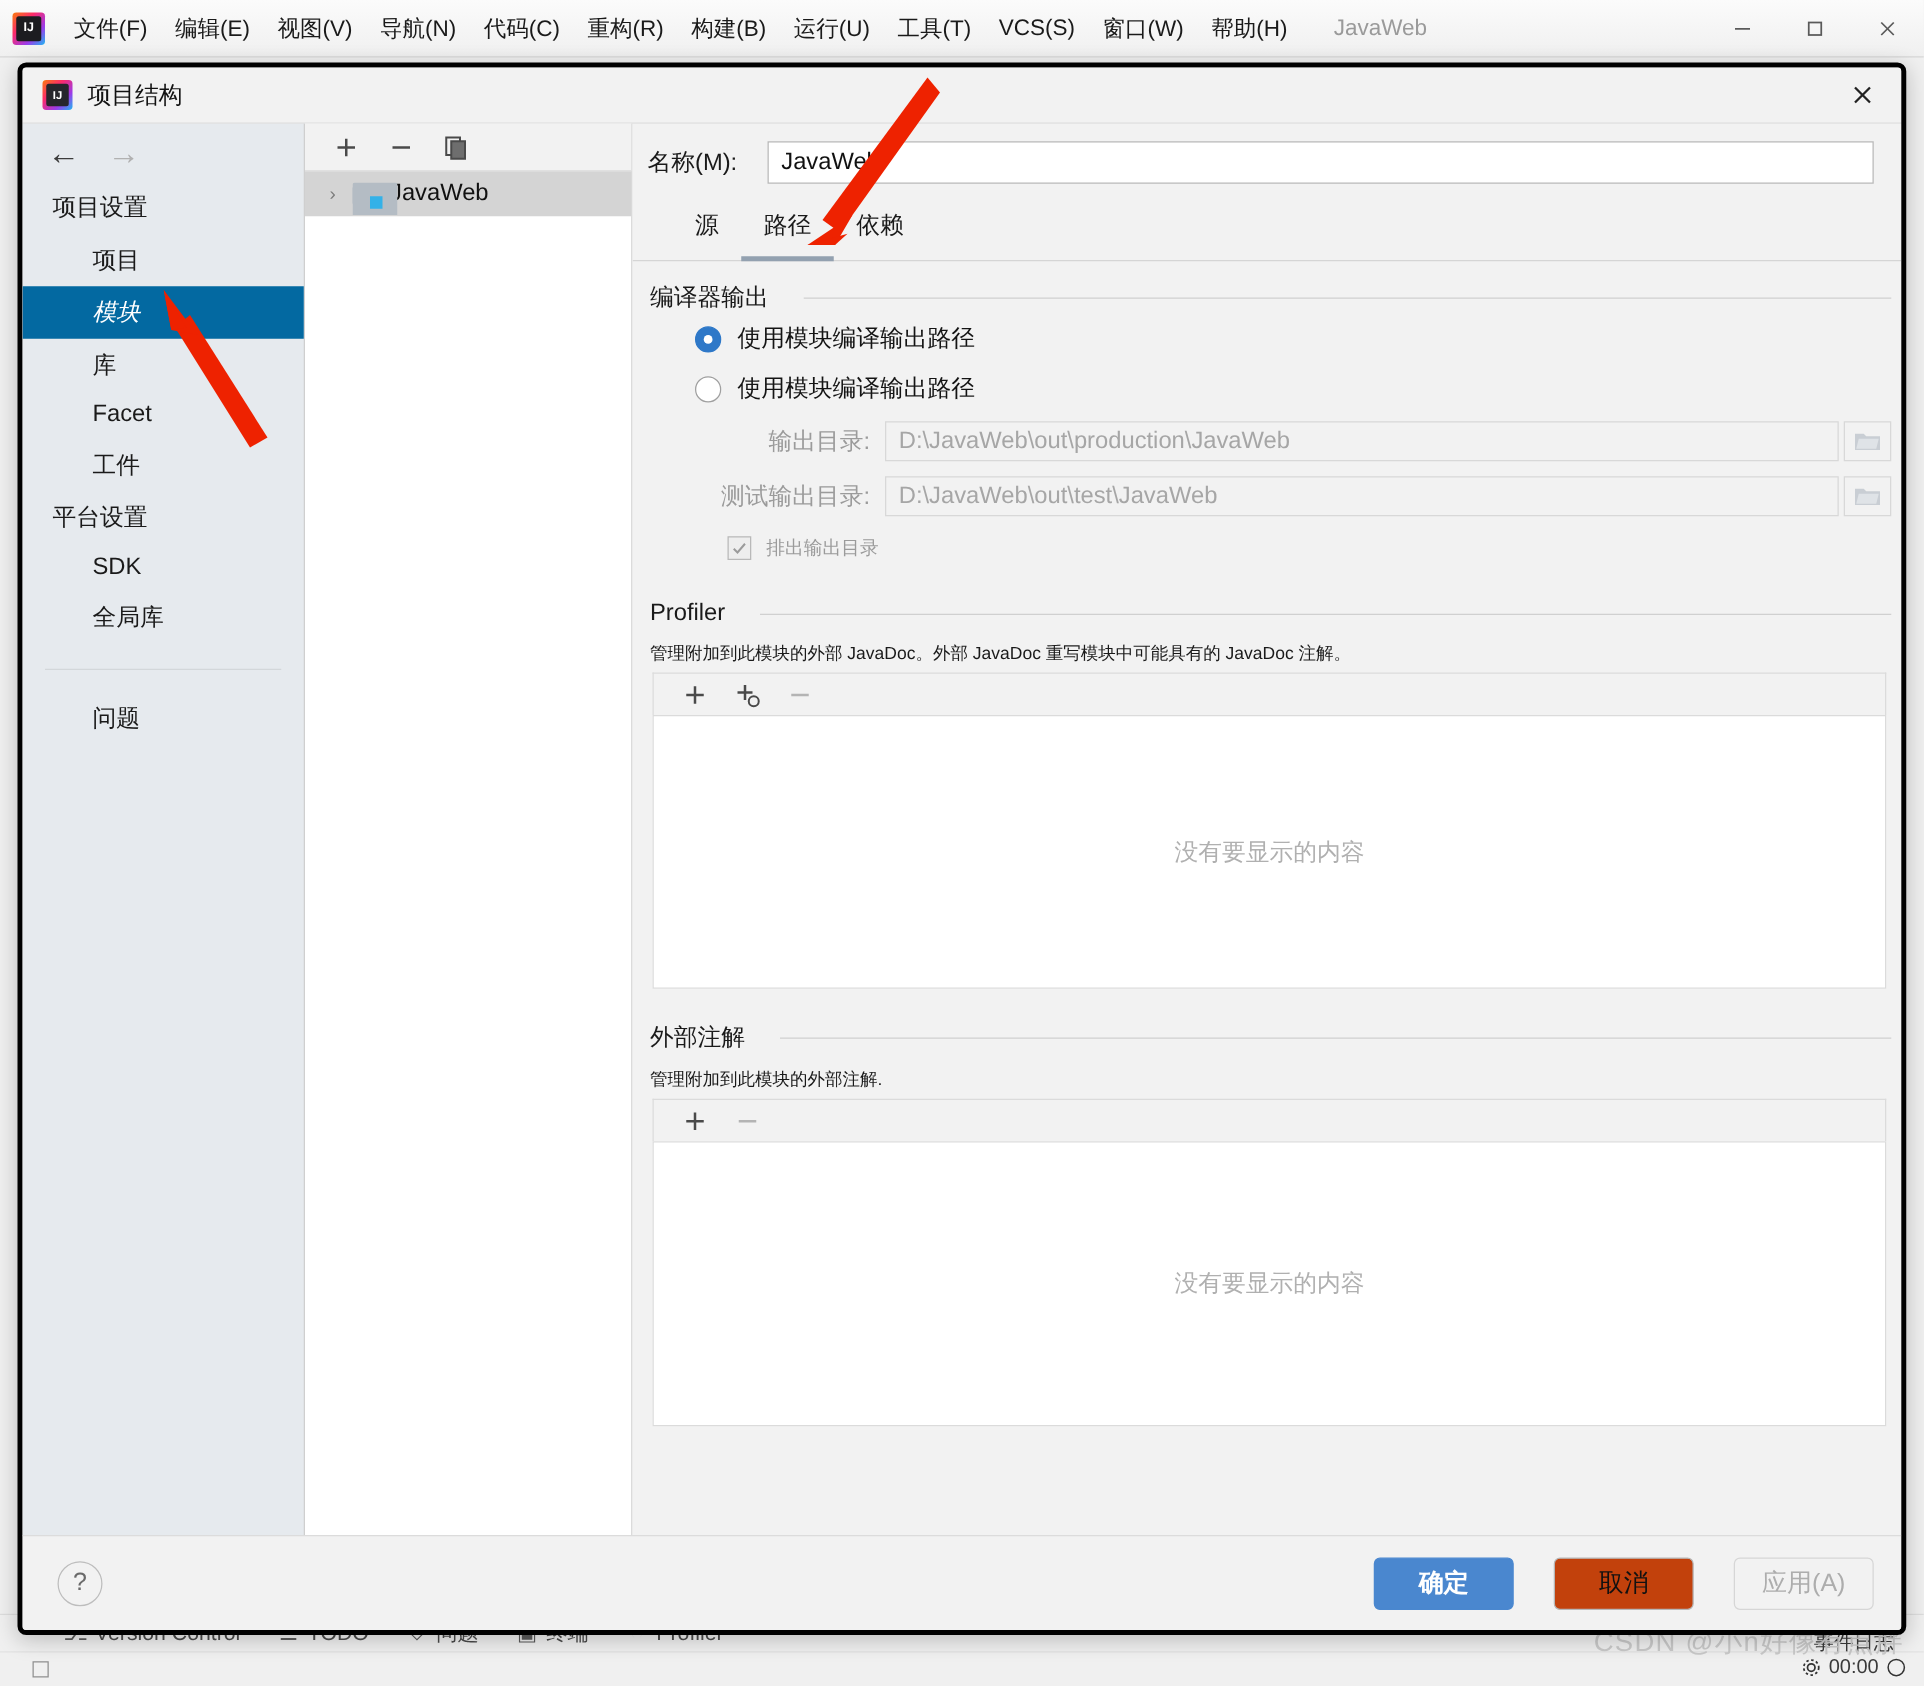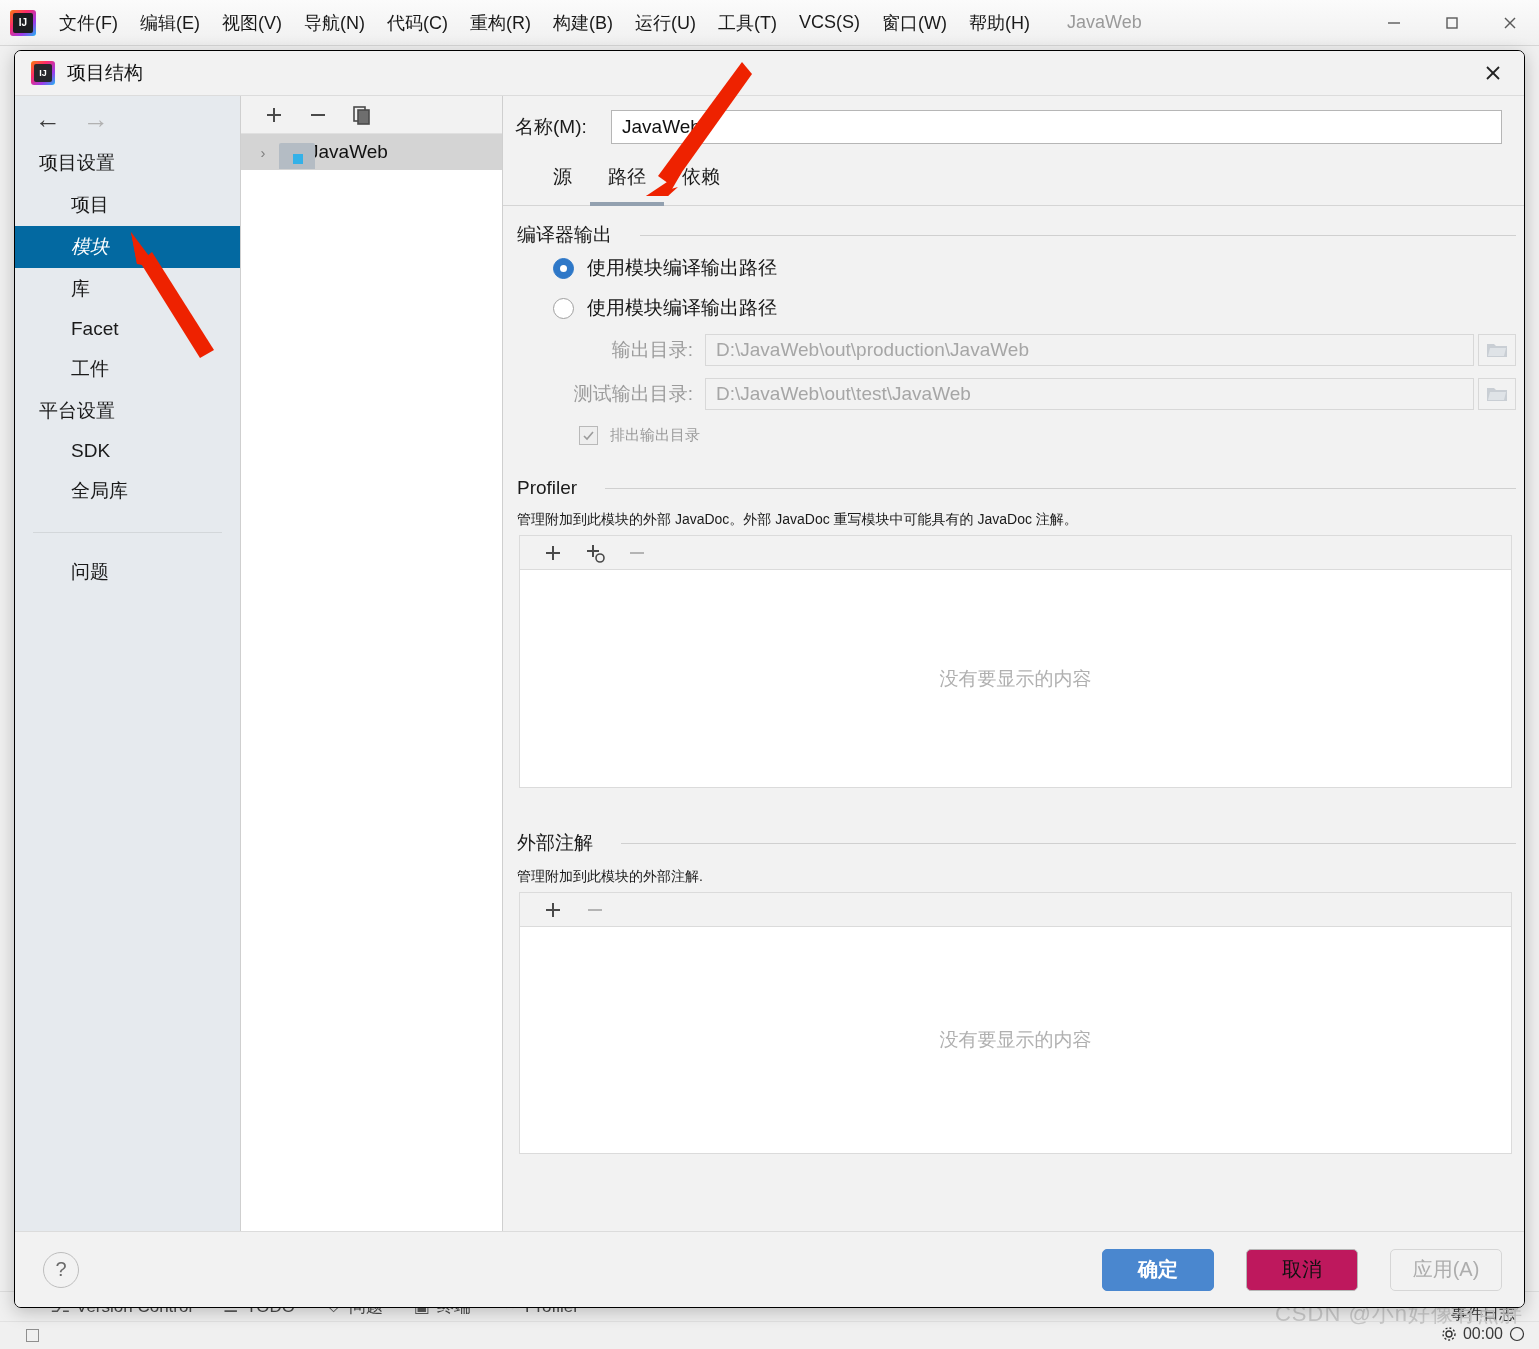--- a/index.html
+++ b/index.html
@@ -85,21 +85,21 @@
     white-space: nowrap; pointer-events: none;
     letter-spacing: 1px;
   }
 
   
   #dialog {
     position: absolute;
     left: 14px; top: 50px;
     width: 1511px; height: 1258px;
     background: #f2f2f2;
-    border: 1px solid #000000;
+    border: 4px solid #000000;
     border-radius: 7px;
     box-shadow: 0 4px 18px rgba(0,0,0,0.22);
     overflow: hidden;
     display: flex; flex-direction: column;
   }
   #dlg-titlebar {
     height: 44px; flex: none;
     display: flex; align-items: center;
     padding: 0 8px 0 16px;
     background: #f2f2f2;
@@ -267,21 +267,21 @@
   #help-btn {
     width: 36px; height: 36px; border-radius: 50%;
     border: 1px solid #bdbdbd; color: #6a6a6a;
     display: flex; align-items: center; justify-content: center;
     font-size: 20px;
   }
   #footer-btns { margin-left: auto; display: flex; gap: 32px; }
   .btn {
     min-width: 112px; height: 42px; border-radius: 5px;
     font-size: 20px; display: flex; align-items: center; justify-content: center;
-    border: 1px solid #b6b6b6; background: #be185d; color: #111;
+    border: 1px solid #b6b6b6; background: #c2410c; color: #111;
     padding: 0 16px;
   }
   .btn.primary { background: #4a87cf; border-color: #4a87cf; color: #fff; font-weight: bold; }
   .btn.disabled { color: #adadad; background: #f2f2f2; border-color: #d6d6d6; }
 
   
   #arrows { position: absolute; inset: 0; pointer-events: none; z-index: 50; }
 </style>
 </head>
 <body>
@@ -525,21 +525,21 @@
               <svg width="20" height="20" viewBox="0 0 20 20">
                   <line x1="3" y1="10" x2="17" y2="10" stroke="currentColor" stroke-width="2"></line>
                 </svg>
             </span>
           </div>
           <div class="list-box" id="javadoc-box">
             <span>没有要显示的内容</span>
           </div>
         </div>
 
-        <div class="section" style="margin-top:42px;">
+        <div class="section" style="margin-top:26px;">
           <div class="section-head">
             <span class="section-title">外部注解</span>
             <span class="section-rule"></span>
           </div>
           <div class="section-desc">管理附加到此模块的外部注解.</div>
           <div class="list-toolbar">
             <span class="tb-ico">
               <svg width="20" height="20" viewBox="0 0 20 20">
                   <line x1="10" y1="3" x2="10" y2="17" stroke="currentColor" stroke-width="2"></line>
                   <line x1="3" y1="10" x2="17" y2="10" stroke="currentColor" stroke-width="2"></line>

